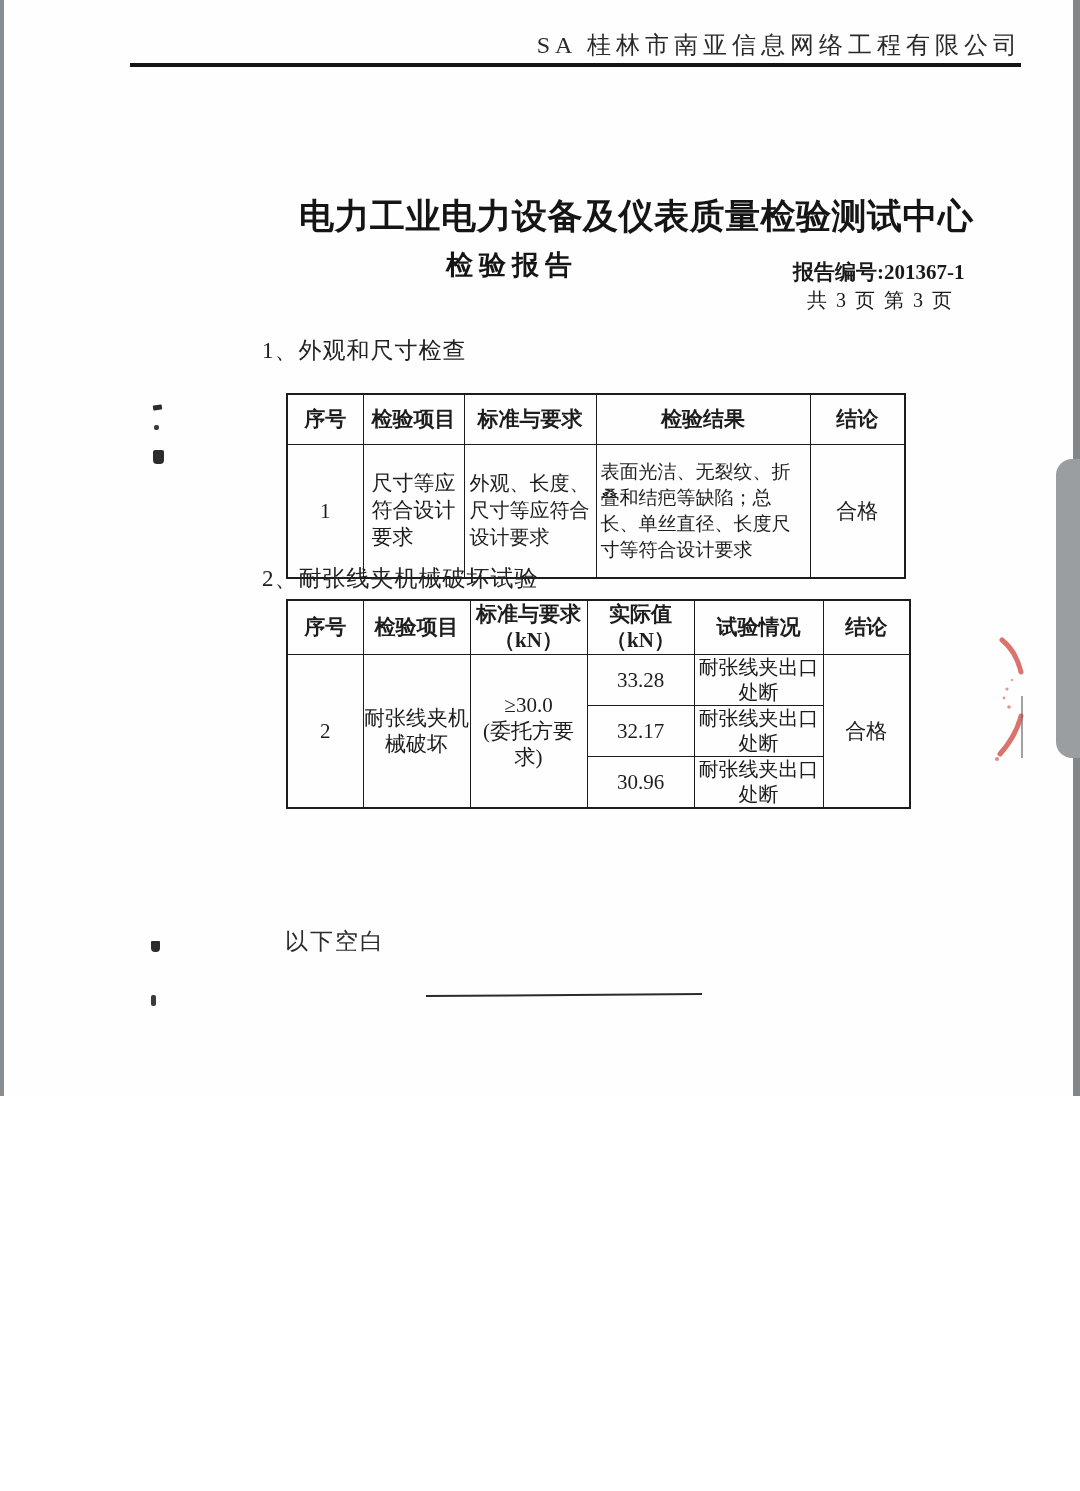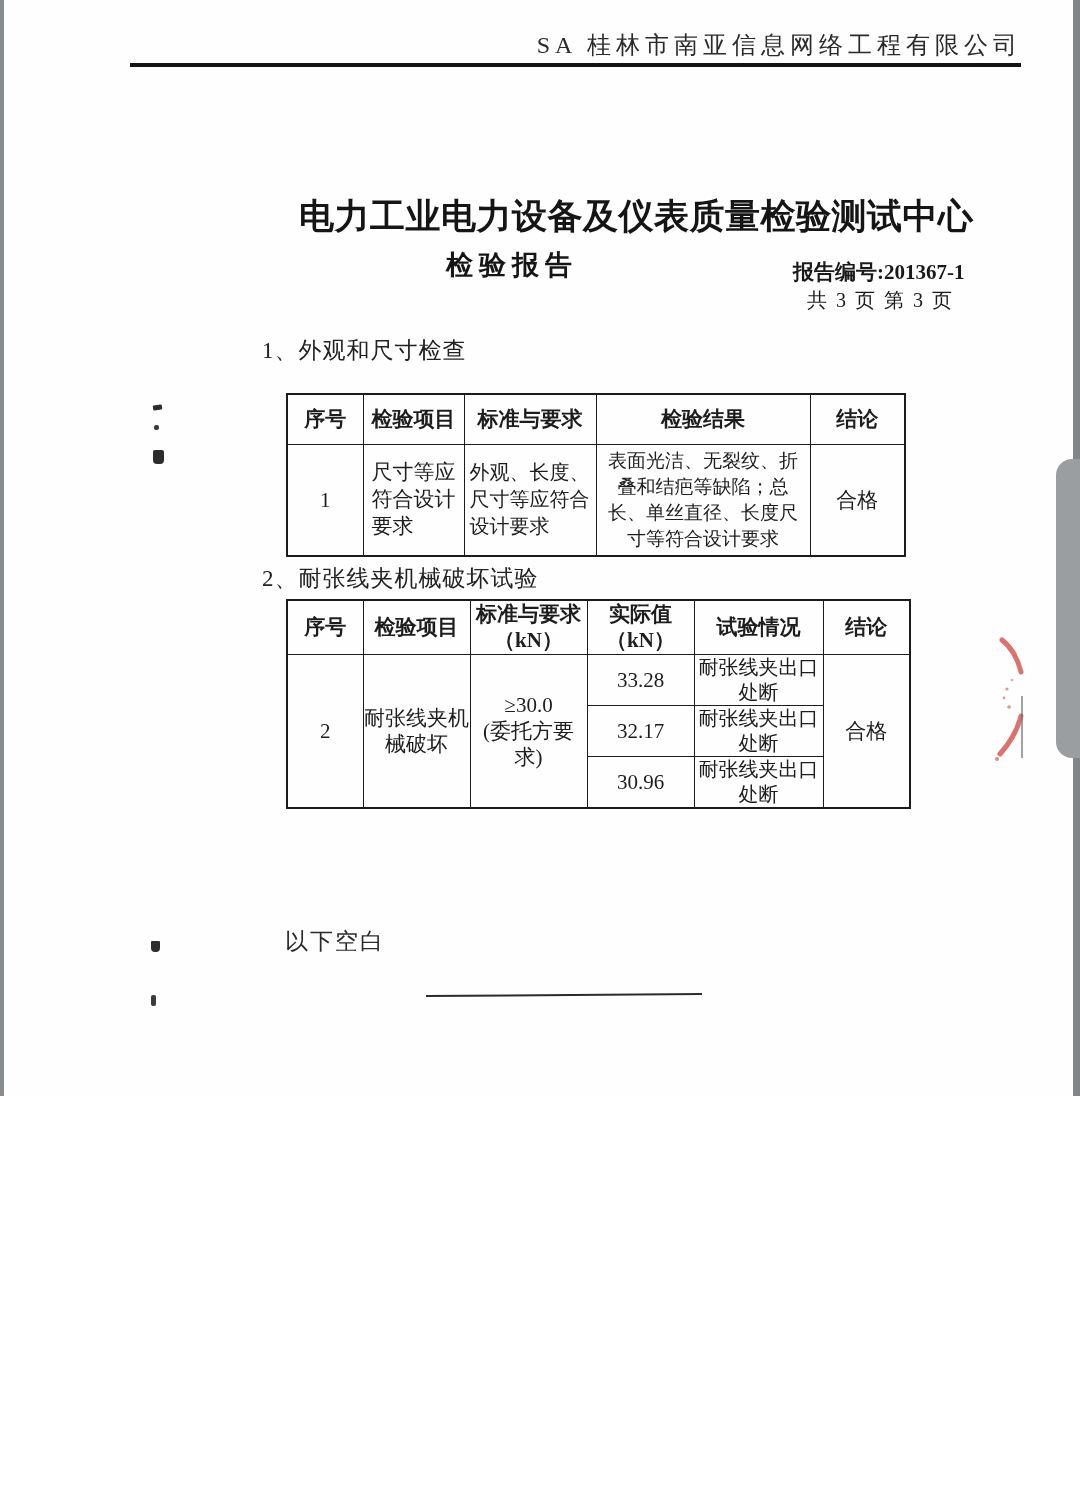--- a/index.html
+++ b/index.html
@@ -44,21 +44,21 @@
   table { position:absolute; border-collapse:collapse; table-layout:fixed; background:transparent; }
   table, th, td { border:1.6px solid #1c1c1c; }
   table { border-width:2.5px; }
   th { font-weight:bold; font-size:21px; text-align:center; vertical-align:middle; color:#1d1d1d; white-space:pre-line; line-height:26px; }
   td { font-size:21px; text-align:center; vertical-align:middle; color:#1d1d1d; line-height:26px; }
   .t1 { left:286px; top:393px; width:618px; }
   .t1 .th-row { height:50px; }
   .t1 .body-row { height:102px; }
   .t1 .cell-item { text-align:left; padding:2px 8px; line-height:27px; }
   .t1 .cell-standard { text-align:left; padding:4px 5px; font-size:20px; line-height:27px; }
-  .t1 .cell-result { text-align:center; padding:3px 4px; font-size:19px; line-height:26px; }
+  .t1 .cell-result { text-align:left; padding:14px 4px; font-size:19px; line-height:26px; }
   .t2 { left:286px; top:599px; width:623px; }
   .t2 .th-row { height:54px; }
   .t2 .body-row { height:46px; }
   .t2 .cell-standard { white-space:pre-line; line-height:26px; }
   .t2 .cell-situation { white-space:pre-line; font-size:20px; line-height:25px; }
   .date-line { position:absolute; left:262px; top:820px; font-size:23px; letter-spacing:1px; color:#222; white-space:nowrap; }
   .blank-note { position:absolute; left:285px; top:926px; font-size:23px; letter-spacing:2px; color:#2a2a2a; white-space:nowrap; }
   .end-rule { position:absolute; left:426px; top:994px; width:276px; height:2px; background:#2b2b2b; transform:rotate(-0.4deg); }
   .stamp { position:absolute; left:985px; top:622px; }
   .scan-mark { position:absolute; background:#2c2c2c; }

